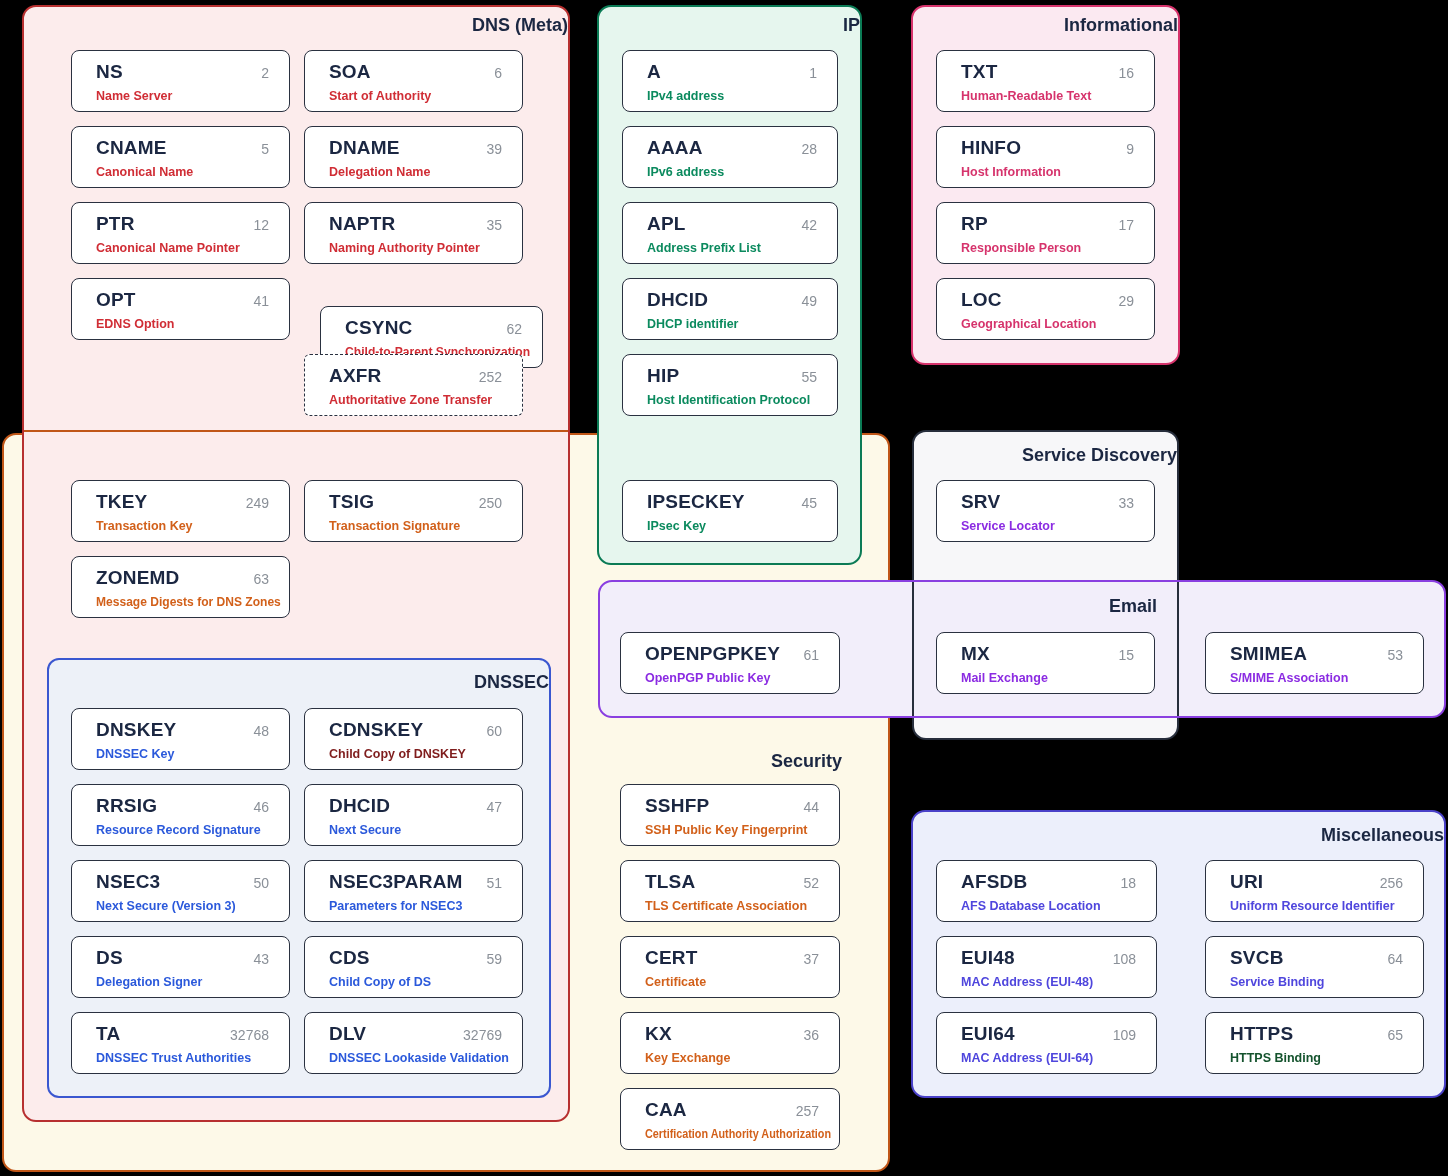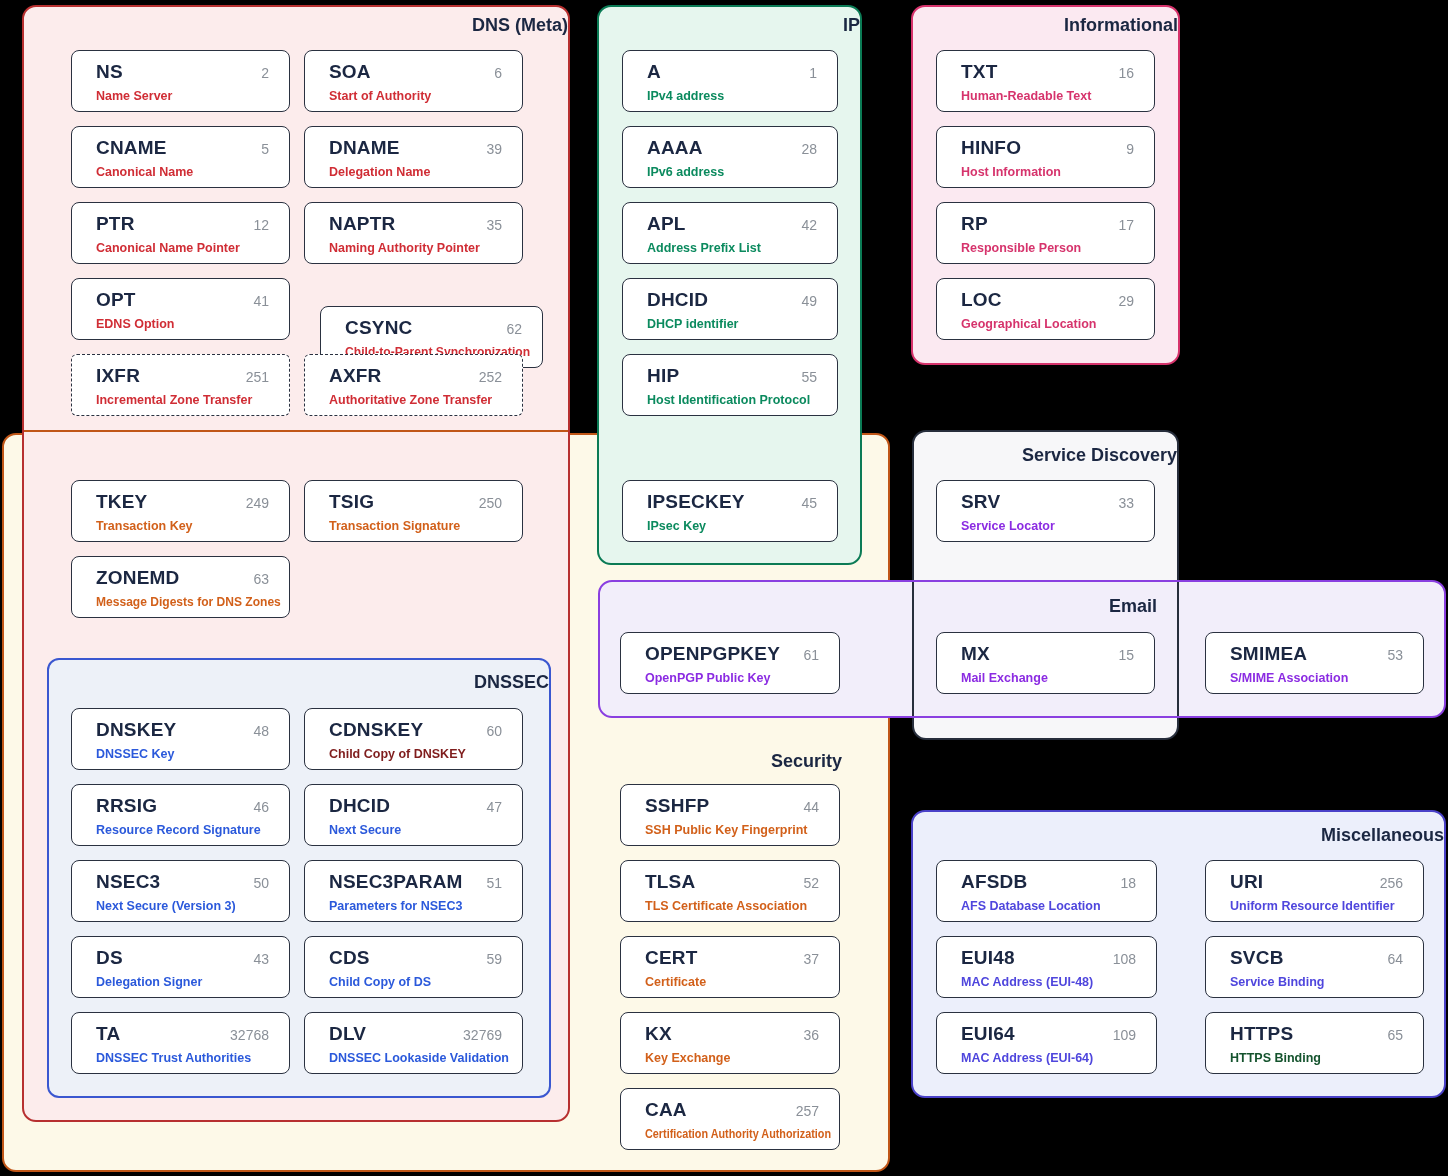--- a/index.html
+++ b/index.html
@@ -114,27 +114,20 @@
     </div>
     <span class="rr-desc" style="color: rgb(208, 45, 53);">EDNS Option</span>
   </div>
     <div class="card" style="left: 320px; top: 278px; width: 223px; margin-top: 28px;">
     <div class="card-top">
       <span class="rr-name">CSYNC</span>
       <span class="rr-num">62</span>
     </div>
     <span class="rr-desc" style="color: rgb(208, 45, 53); transform: scaleX(0.969);">Child-to-Parent Synchronization</span>
   </div>
-    <div class="card dashed" style="left: 71px; top: 354px; width: 219px;">
-    <div class="card-top">
-      <span class="rr-name">IXFR</span>
-      <span class="rr-num">251</span>
-    </div>
-    <span class="rr-desc" style="color: rgb(208, 45, 53);">Incremental Zone Transfer</span>
-  </div>
     <div class="card dashed" style="left: 304px; top: 354px; width: 219px;">
     <div class="card-top">
       <span class="rr-name">AXFR</span>
       <span class="rr-num">252</span>
     </div>
     <span class="rr-desc" style="color: rgb(208, 45, 53);">Authoritative Zone Transfer</span>
   </div>
     <div class="card" style="left: 71px; top: 480px; width: 219px;">
     <div class="card-top">
       <span class="rr-name">TKEY</span>

